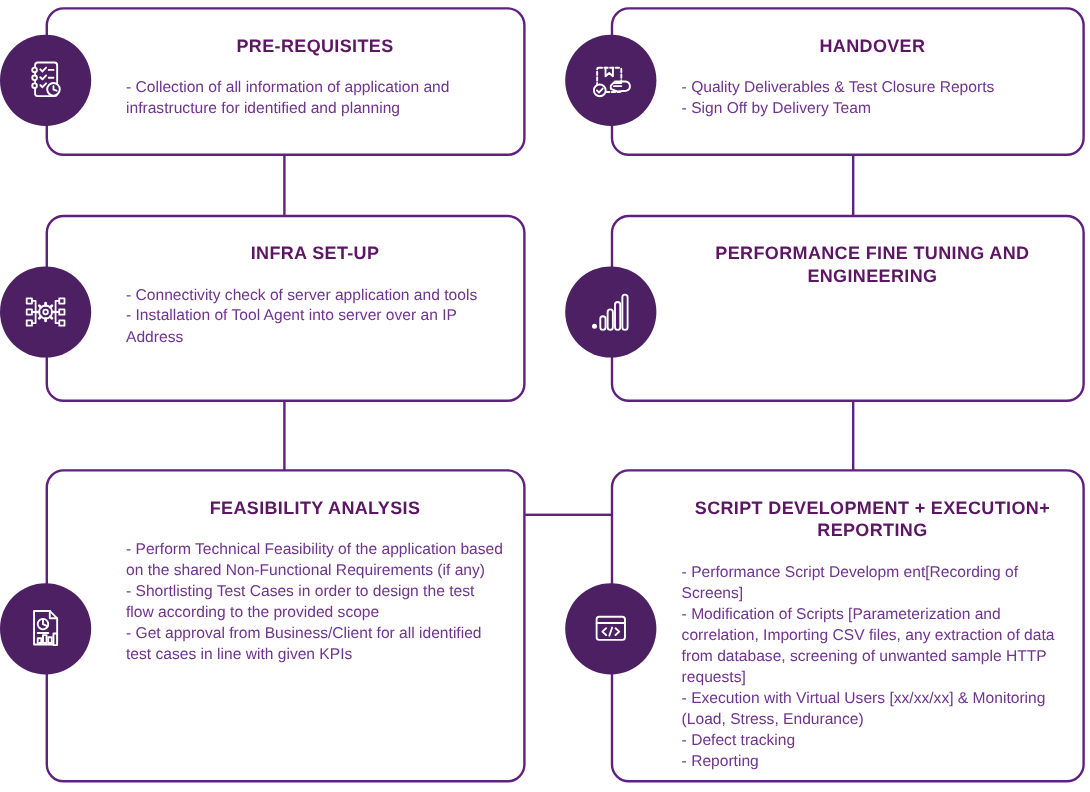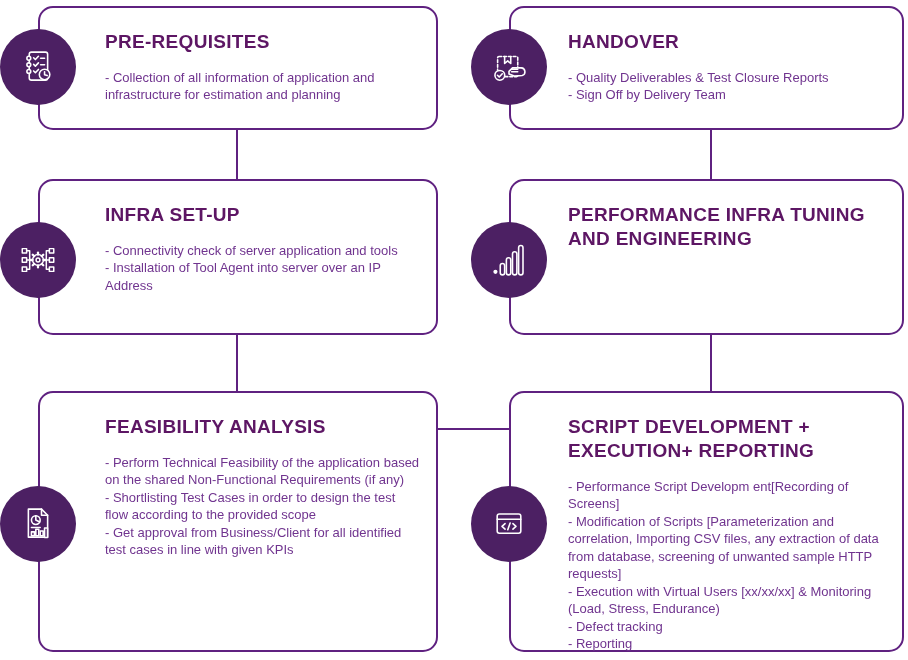--- a/index.html
+++ b/index.html
@@ -24,25 +24,26 @@
   .box{
     position:absolute;
     background:#fff;
     border:2px solid var(--border);
     border-radius:15px;
   }
   .box .content{padding:22px 16px 0 65px;}
   .box.right-col .content{padding:22px 16px 0 57px;}
   .box .title{
     color:var(--title);
-    font-size:19px;
+    font-size:15px;
     font-weight:bold;
     letter-spacing:.3px;
     line-height:1.25;
     margin:0 0 15px 0;
+    text-align:center;
   }
   .box .body{
     color:var(--body);
     font-size:13px;
     line-height:17.5px;
     white-space:pre-line;
   }
   .icon-circle{
     position:absolute;
     left:-40px;
@@ -158,21 +159,21 @@
   <div id="conn-mid" class="connector h"></div>
 
   <div id="box-0" class="box row1 left-col">
     <div class="icon-circle">
       <svg class="icon-svg" viewBox="0 0 48 48">
           <use href="#sym-checklist"></use>
         </svg>
     </div>
     <div class="content">
       <h3 class="title">PRE-REQUISITES</h3>
-      <div class="body">- Collection of all information of application and infrastructure for estimation and planning</div>
+      <div class="body">- Collection of all information of application and infrastructure for identified and planning</div>
     </div>
   </div>
 
   <div id="box-1" class="box row1 right-col">
     <div class="icon-circle">
       <svg class="icon-svg" viewBox="0 0 48 48">
           <use href="#sym-package-hand"></use>
         </svg>
     </div>
     <div class="content">
@@ -195,21 +196,21 @@
     </div>
   </div>
 
   <div id="box-3" class="box row2 right-col">
     <div class="icon-circle">
       <svg class="icon-svg" viewBox="0 0 48 48">
           <use href="#sym-signal-bars"></use>
         </svg>
     </div>
     <div class="content">
-      <h3 class="title">PERFORMANCE INFRA TUNING AND ENGINEERING</h3>
+      <h3 class="title">PERFORMANCE FINE TUNING AND ENGINEERING</h3>
     </div>
   </div>
 
   <div id="box-5" class="box row3 right-col">
     <div class="icon-circle">
       <svg class="icon-svg" viewBox="0 0 48 48">
           <use href="#sym-code-window"></use>
         </svg>
     </div>
     <div class="content">

